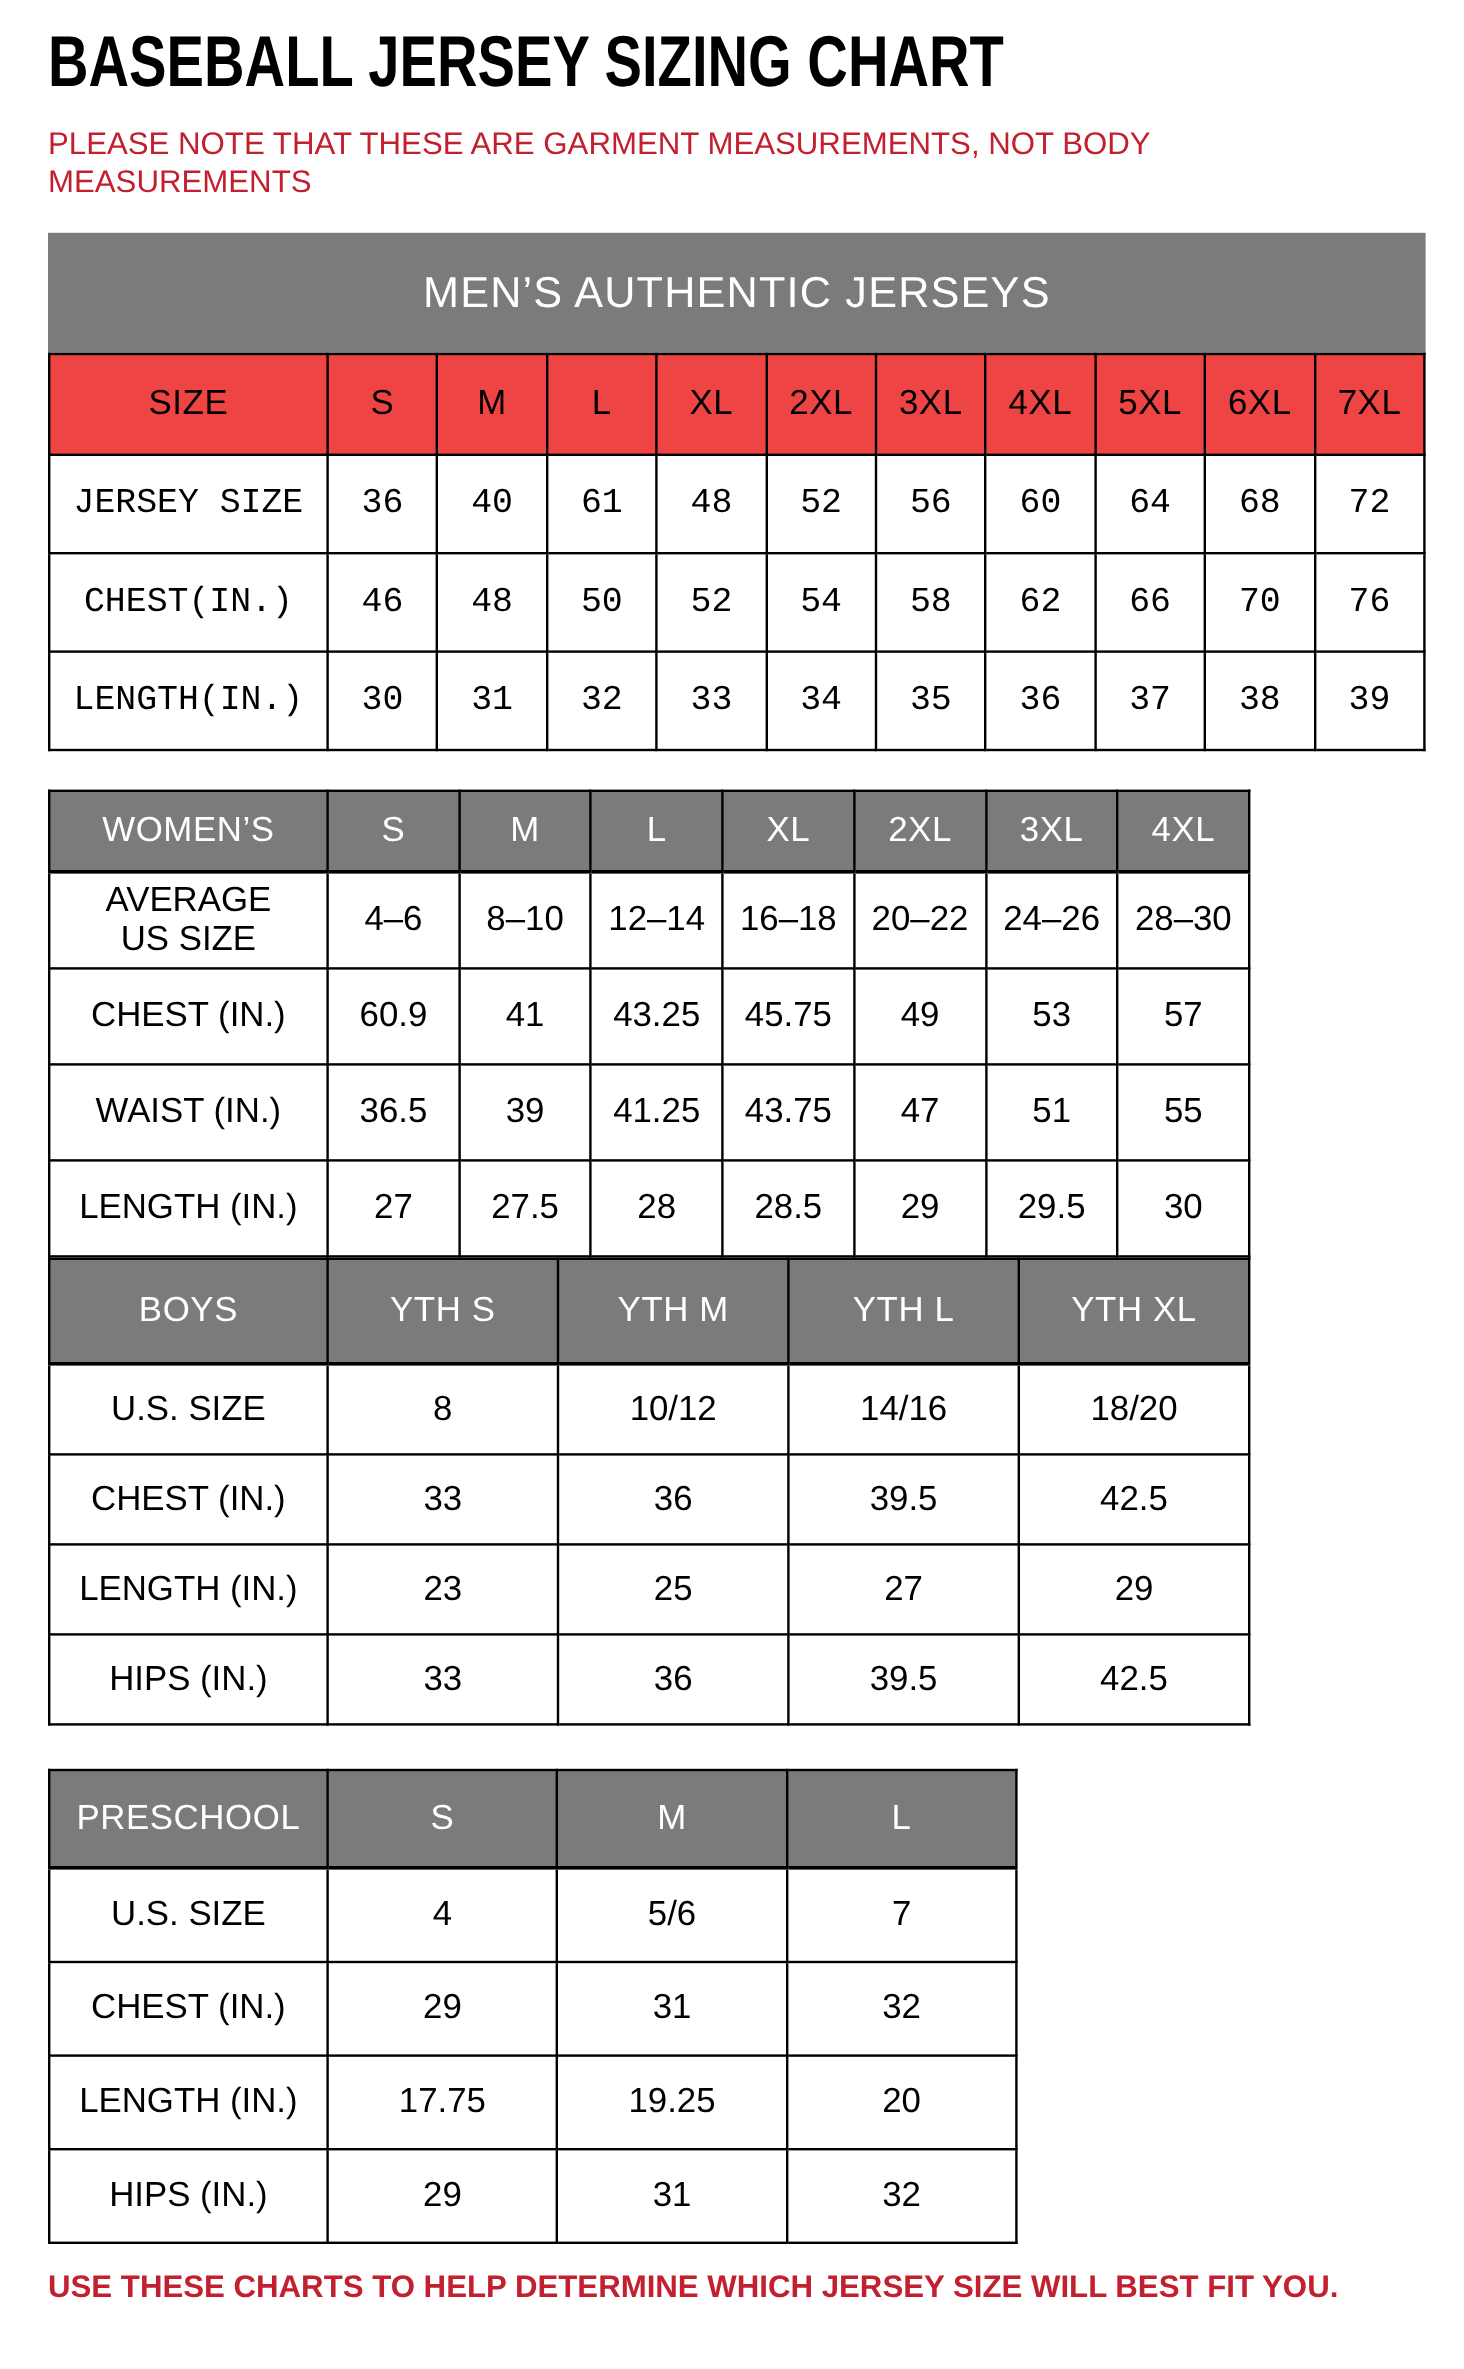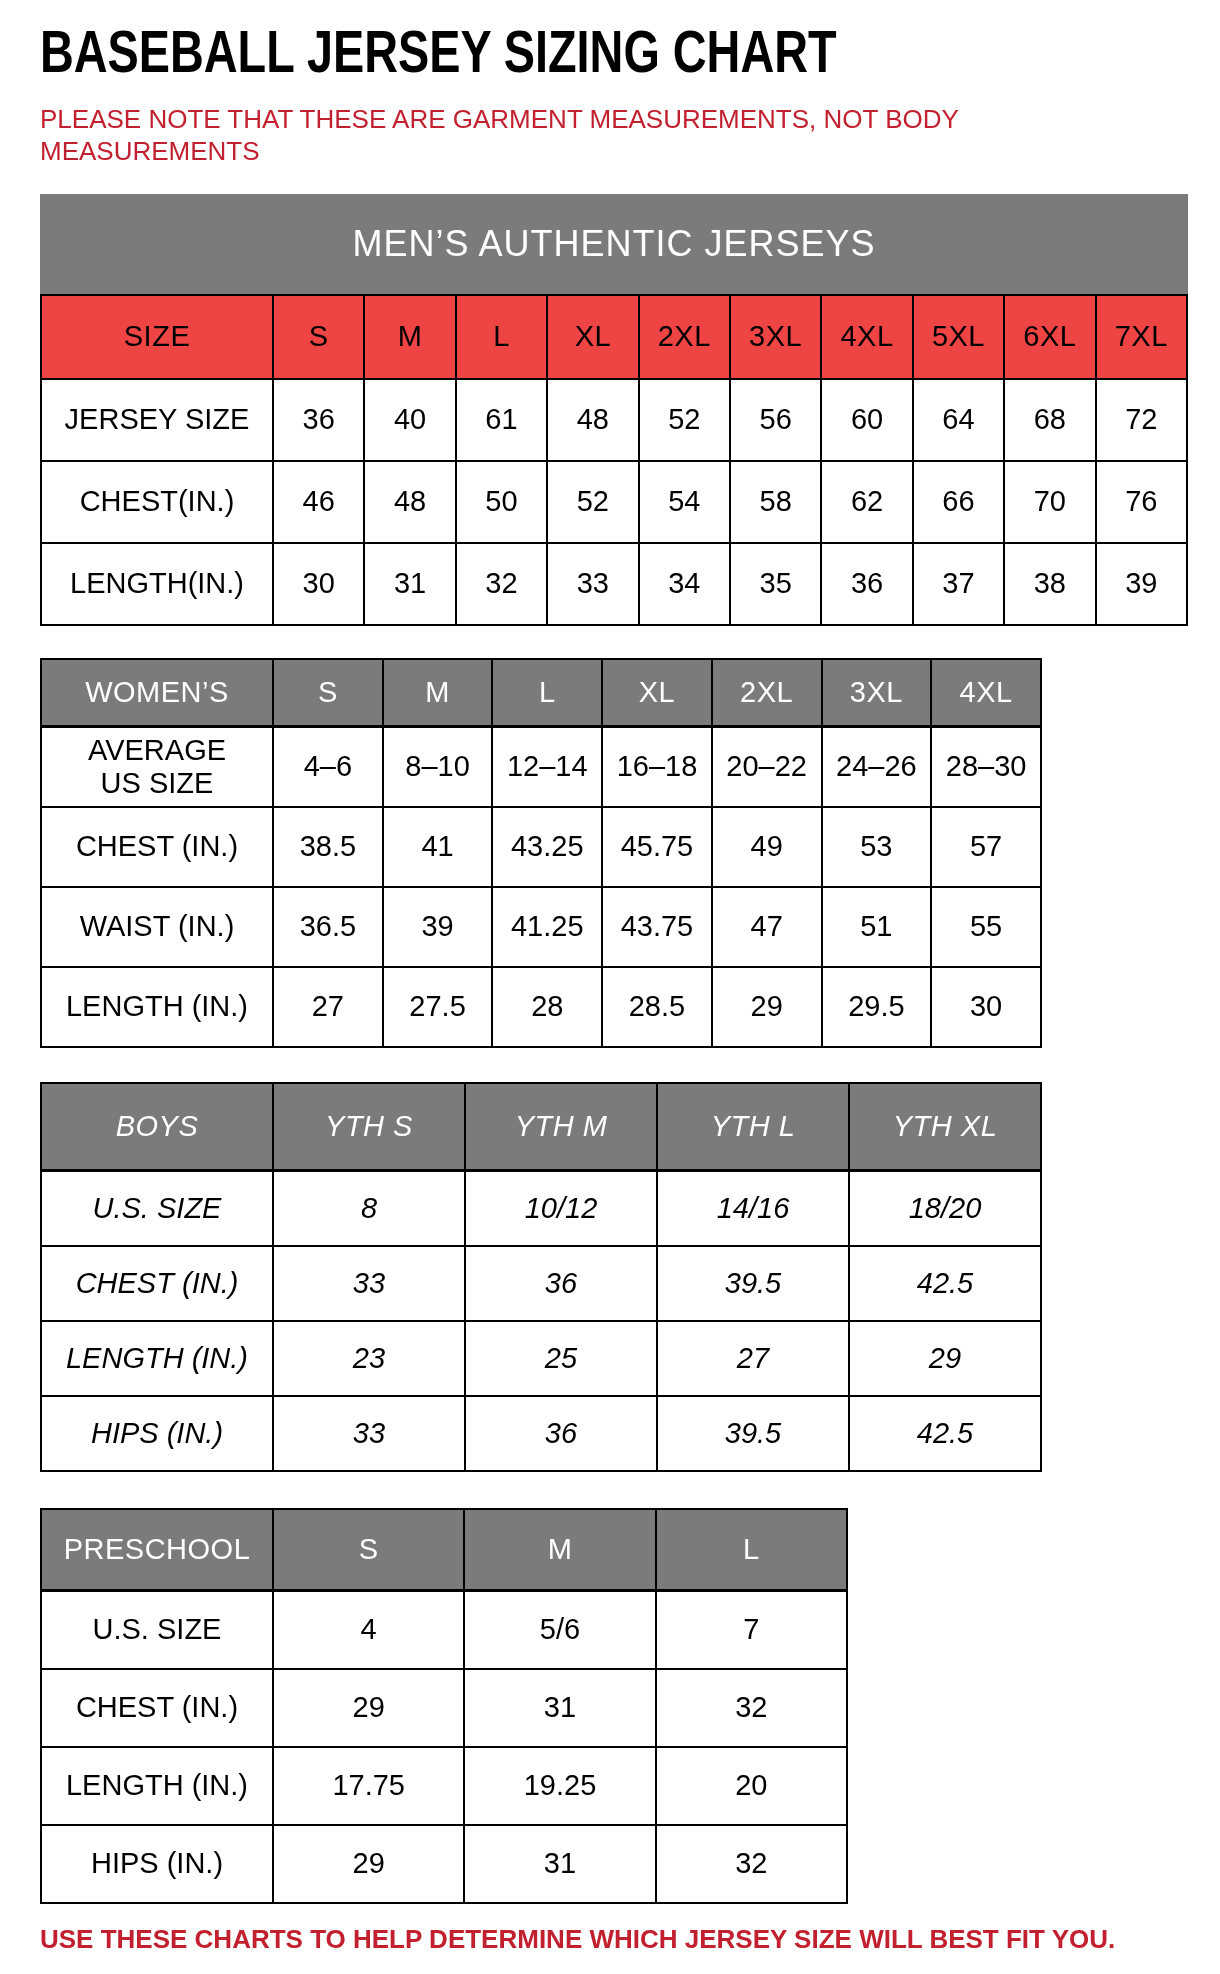--- a/index.html
+++ b/index.html
@@ -41,30 +41,30 @@
     border-bottom:3px solid #000;letter-spacing:0.5px;
   }
   
   table.tbl-mens thead th{background:#ef4444;color:#000;border-bottom:2px solid #000;}
   col.label-col{width:232px;}
   .tbl-mens{width:1148px;}
   .tbl-womens{width:1002px;}
   .tbl-boys{width:1002px;}
   .tbl-preschool{width:808px;}
   .tbl-mens thead th{height:84px;}
-  .tbl-mens tbody td{height:82px;}
+  .tbl-mens tbody td{height:82px;font-family:Liberation Mono, monospace;}
   .tbl-womens thead th{height:68px;}
   .tbl-womens tbody td{height:80px;}
   .tbl-boys thead th{height:88px;}
   .tbl-boys tbody td{height:75px;}
   .tbl-preschool thead th{height:82px;}
   .tbl-preschool tbody td{height:78px;}
   .row-label{white-space:pre-line;}
   .tbl-host-womens{margin-top:32px;}
-  .tbl-host-boys{margin-top:34px;font-style:italic;}
+  .tbl-host-boys{}
   .tbl-host-preschool{margin-top:36px;}
   .footer{
     margin:20px 0 0 0;color:var(--accent-red);
     font-size:26px;white-space:nowrap;font-weight:700;
   }
 </style>
 </head>
 <body>
 
 <div class="page">
@@ -177,21 +177,21 @@
             <td>4–6</td>
             <td>8–10</td>
             <td>12–14</td>
             <td>16–18</td>
             <td>20–22</td>
             <td>24–26</td>
             <td>28–30</td>
           </tr>
           <tr>
             <td class="row-label">CHEST (IN.)</td>
-            <td>38.5</td>
+            <td>60.9</td>
             <td>41</td>
             <td>43.25</td>
             <td>45.75</td>
             <td>49</td>
             <td>53</td>
             <td>57</td>
           </tr>
           <tr>
             <td class="row-label">WAIST (IN.)</td>
             <td>36.5</td>

